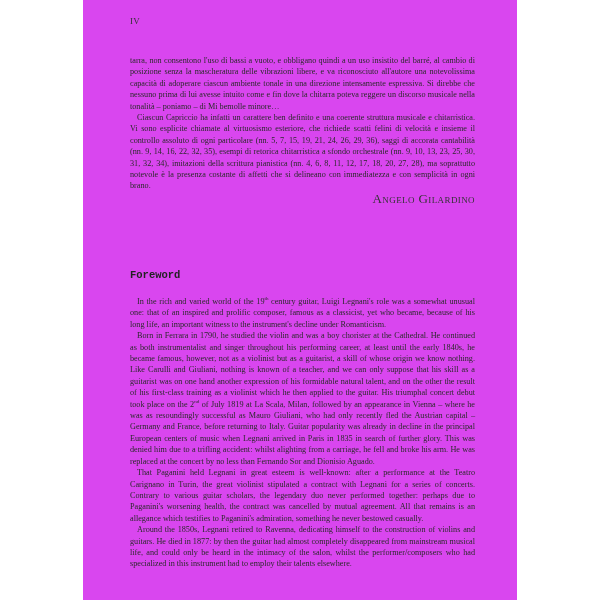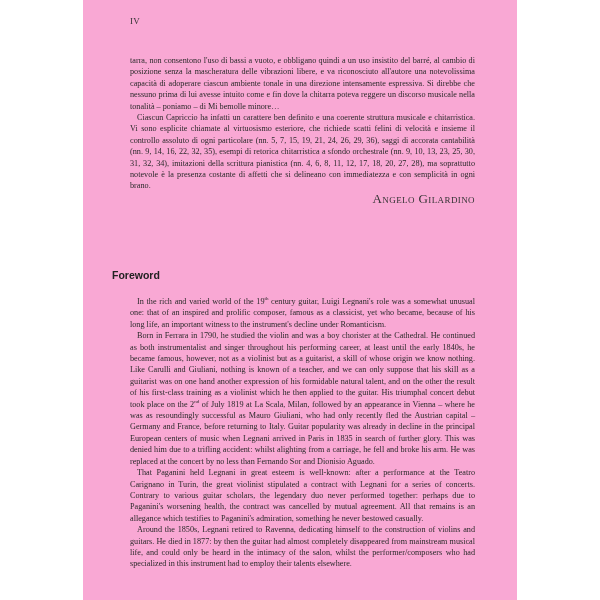--- a/index.html
+++ b/index.html
@@ -1,41 +1,41 @@
 <!DOCTYPE html>
 <html><head>
   <meta charset="utf-8">
   <style>
     html, body { margin: 0; padding: 0; background: #ffffff; }
     body { width: 600px; height: 600px; position: relative; overflow: hidden; }
     .page {
       position: absolute; left: 83px; top: 0; width: 434px; height: 600px;
-      background: #f9a8d4;
+      background: #d946ef;
     }
     .folio {
       position: absolute; left: 47px; top: 16px;
       font-family: "Liberation Serif", serif; font-size: 9px; color: #333;
       letter-spacing: 0.3px;
     }
     .block {
       position: absolute; left: 47px; width: 345px;
       font-family: "Liberation Serif", serif; font-size: 8.2px; line-height: 11.4px;
       color: #2a2a2a; text-align: justify;
     }
     .block p { margin: 0; text-indent: 7px; }
     .block p.noindent { text-indent: 0; }
     .italian { top: 55px; }
     .signature {
       position: absolute; right: 42px; top: 191px;
       font-family: "Liberation Serif", serif; font-size: 13px; color: #333;
       font-variant: small-caps; letter-spacing: 0.4px;
     }
     .heading {
-      position: absolute; left: 29px; top: 269px;
-      font-family: Liberation Sans, sans-serif; font-size: 10.5px; font-weight: bold; color: #222;
+      position: absolute; left: 47px; top: 269px;
+      font-family: Liberation Mono, monospace; font-size: 10.5px; font-weight: bold; color: #222;
     }
     .english { top: 296px; }
     sup { font-size: 5px; line-height: 0; vertical-align: super; }
   </style>
 </head>
 <body>
 
 <div class="page">
   <div class="folio">IV</div>
 

